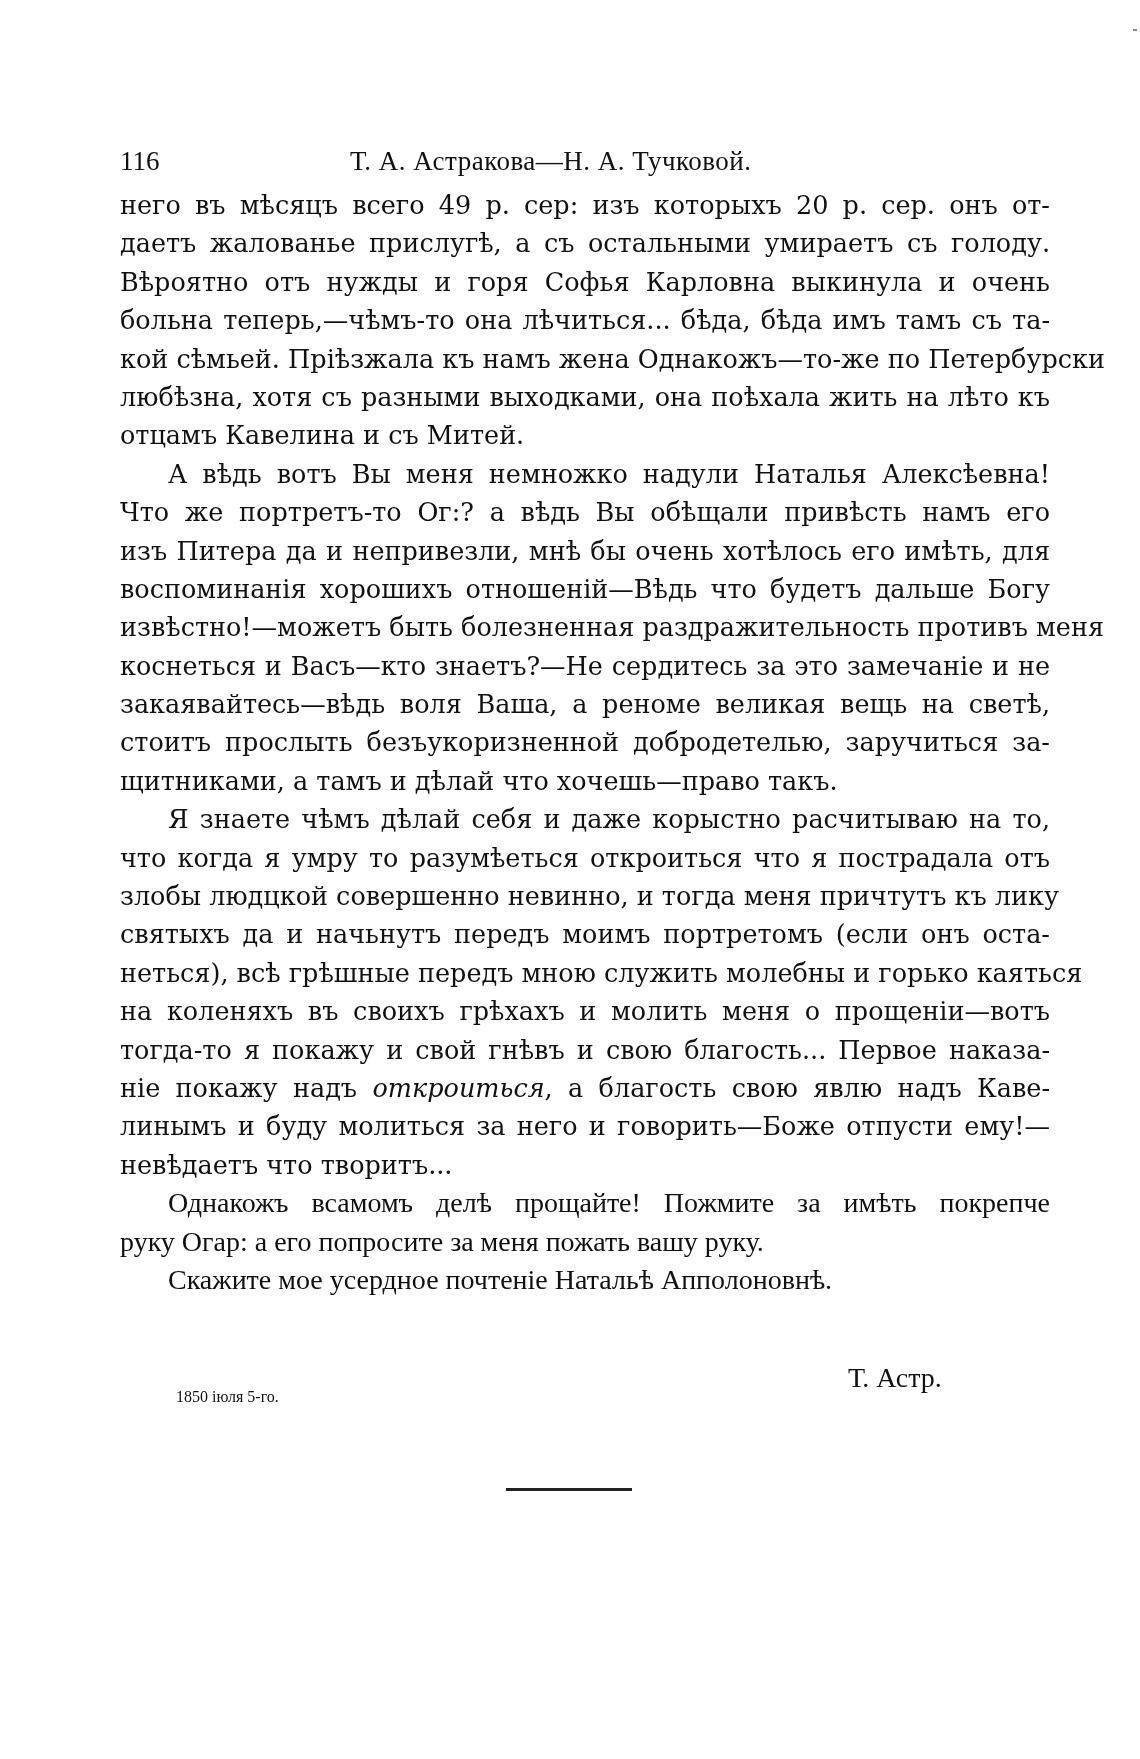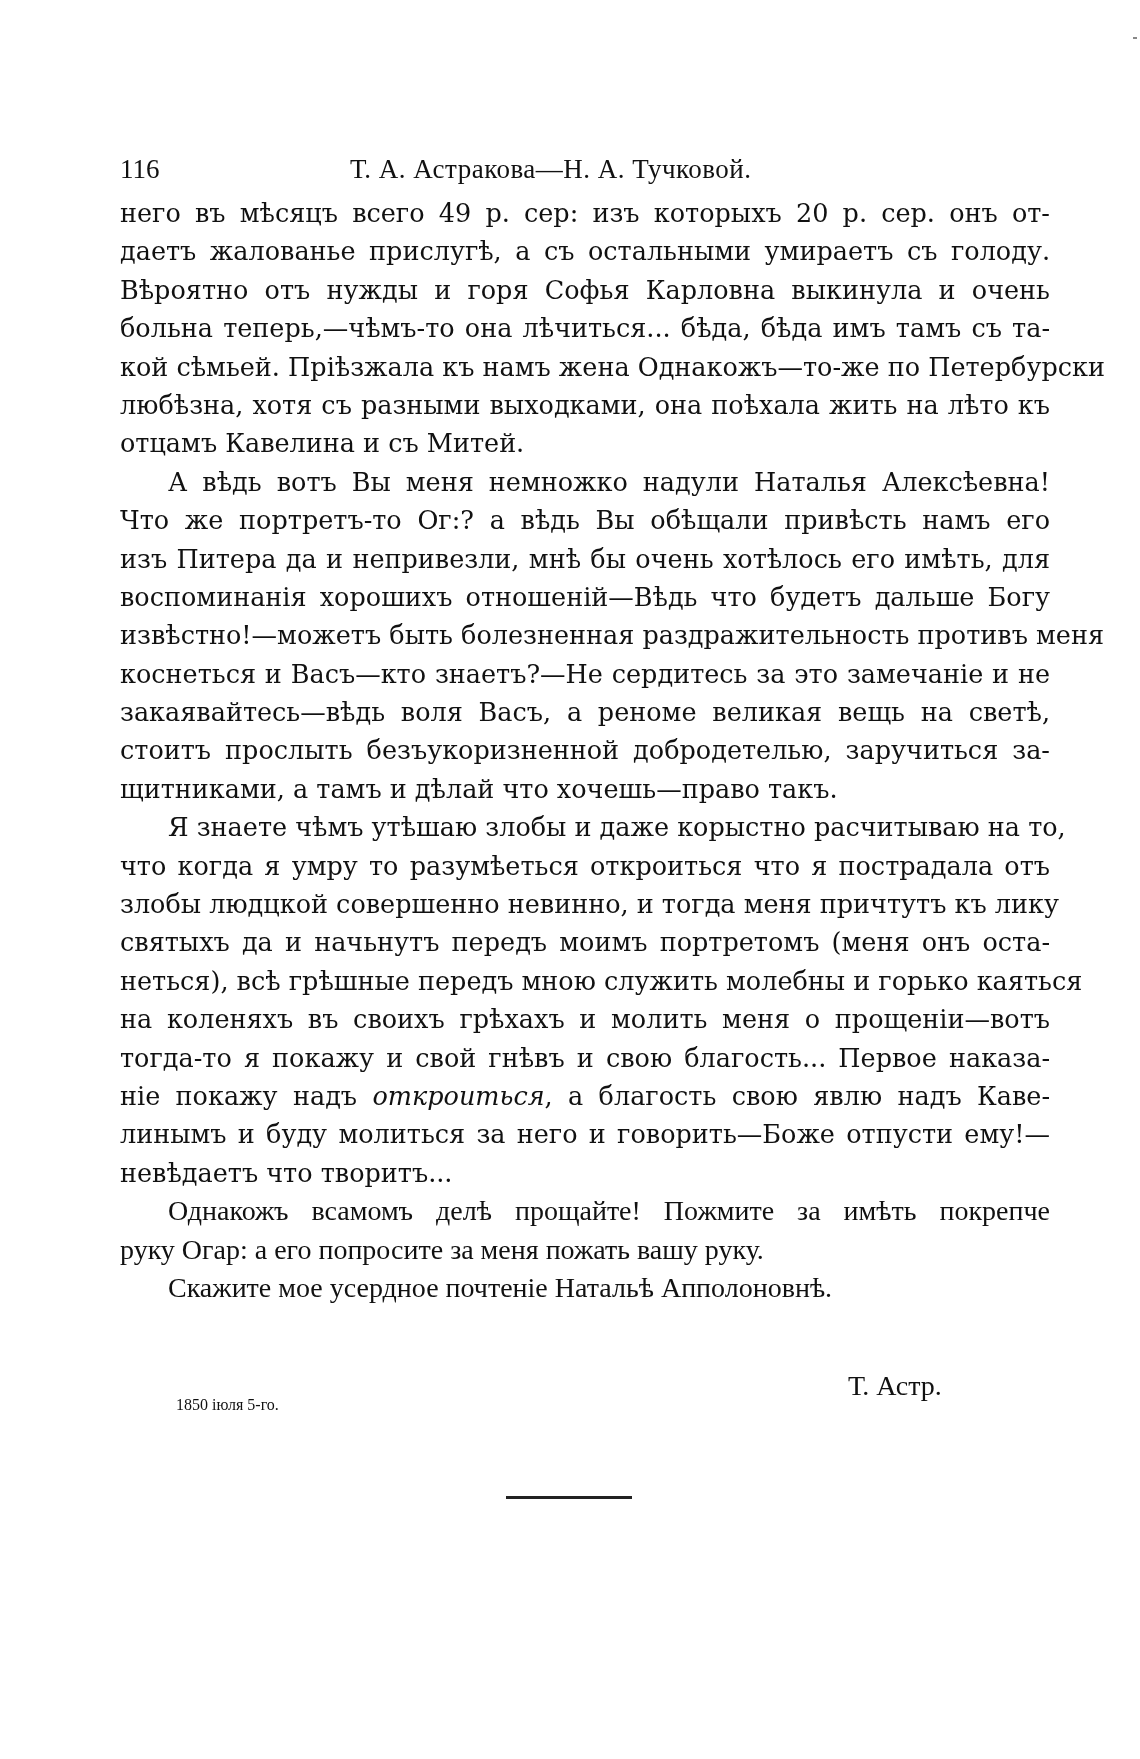--- a/index.html
+++ b/index.html
@@ -11,21 +11,21 @@
       width: 1140px;
       height: 1759px;
       position: relative;
       overflow: hidden;
       color: #111111;
       font-family: "DejaVu Serif", "Liberation Serif", serif;
     }
     .page {
       position: absolute;
       left: 0; top: 0;
-      width: 1140px; height: 1255px; margin-top: 8px;
+      width: 1140px; height: 1255px;
     }
     .header {
       position: absolute;
       top: 146px;
       left: 120px;
       width: 900px;
       height: 40px;
       font-family: "Liberation Serif", "DejaVu Serif", serif;
       font-size: 27px;
     }
@@ -123,30 +123,30 @@
       <span class="line last">отцамъ Кавелина и съ Митей.</span>
     </div>
 
     <div>
       <span class="line indent">А вѣдь вотъ Вы меня немножко надули Наталья Алексѣевна!</span>
       <span class="line">Что же портретъ-то Ог:? а вѣдь Вы обѣщали привѣсть намъ его</span>
       <span class="line">изъ Питера да и непривезли, мнѣ бы очень хотѣлось его имѣть, для</span>
       <span class="line">воспоминанія хорошихъ отношеній—Вѣдь что будетъ дальше Богу</span>
       <span class="line">извѣстно!—можетъ быть болезненная раздражительность противъ меня</span>
       <span class="line">коснеться и Васъ—кто знаетъ?—Не сердитесь за это замечаніе и не</span>
-      <span class="line">закаявайтесь—вѣдь воля Васъ, а реноме великая вещь на светѣ,</span>
+      <span class="line">закаявайтесь—вѣдь воля Ваша, а реноме великая вещь на светѣ,</span>
       <span class="line">стоитъ прослыть безъукоризненной добродетелью, заручиться за-</span>
       <span class="line last">щитниками, а тамъ и дѣлай что хочешь—право такъ.</span>
     </div>
 
     <div>
-      <span class="line indent">Я знаете чѣмъ утѣшаю злобы и даже корыстно расчитываю на то,</span>
+      <span class="line indent">Я знаете чѣмъ дѣлай себя и даже корыстно расчитываю на то,</span>
       <span class="line">что когда я умру то разумѣеться откроиться что я пострадала отъ</span>
       <span class="line">злобы людцкой совершенно невинно, и тогда меня причтутъ къ лику</span>
-      <span class="line">святыхъ да и начьнутъ передъ моимъ портретомъ (меня онъ оста-</span>
+      <span class="line">святыхъ да и начьнутъ передъ моимъ портретомъ (если онъ оста-</span>
       <span class="line">неться), всѣ грѣшные передъ мною служить молебны и горько каяться</span>
       <span class="line">на коленяхъ въ своихъ грѣхахъ и молить меня о прощеніи—вотъ</span>
       <span class="line">тогда-то я покажу и свой гнѣвъ и свою благость... Первое наказа-</span>
       <span class="line"><span>ніе покажу надъ</span> <span class="italic">откроиться</span><span>, а благость свою явлю надъ Каве-</span></span>
       <span class="line">линымъ и буду молиться за него и говорить—Боже отпусти ему!—</span>
       <span class="line last">невѣдаетъ что творитъ...</span>
     </div>
 
     <div class="condensed">
       <span class="line indent">Однакожъ всамомъ делѣ прощайте! Пожмите за имѣть покрепче</span>

